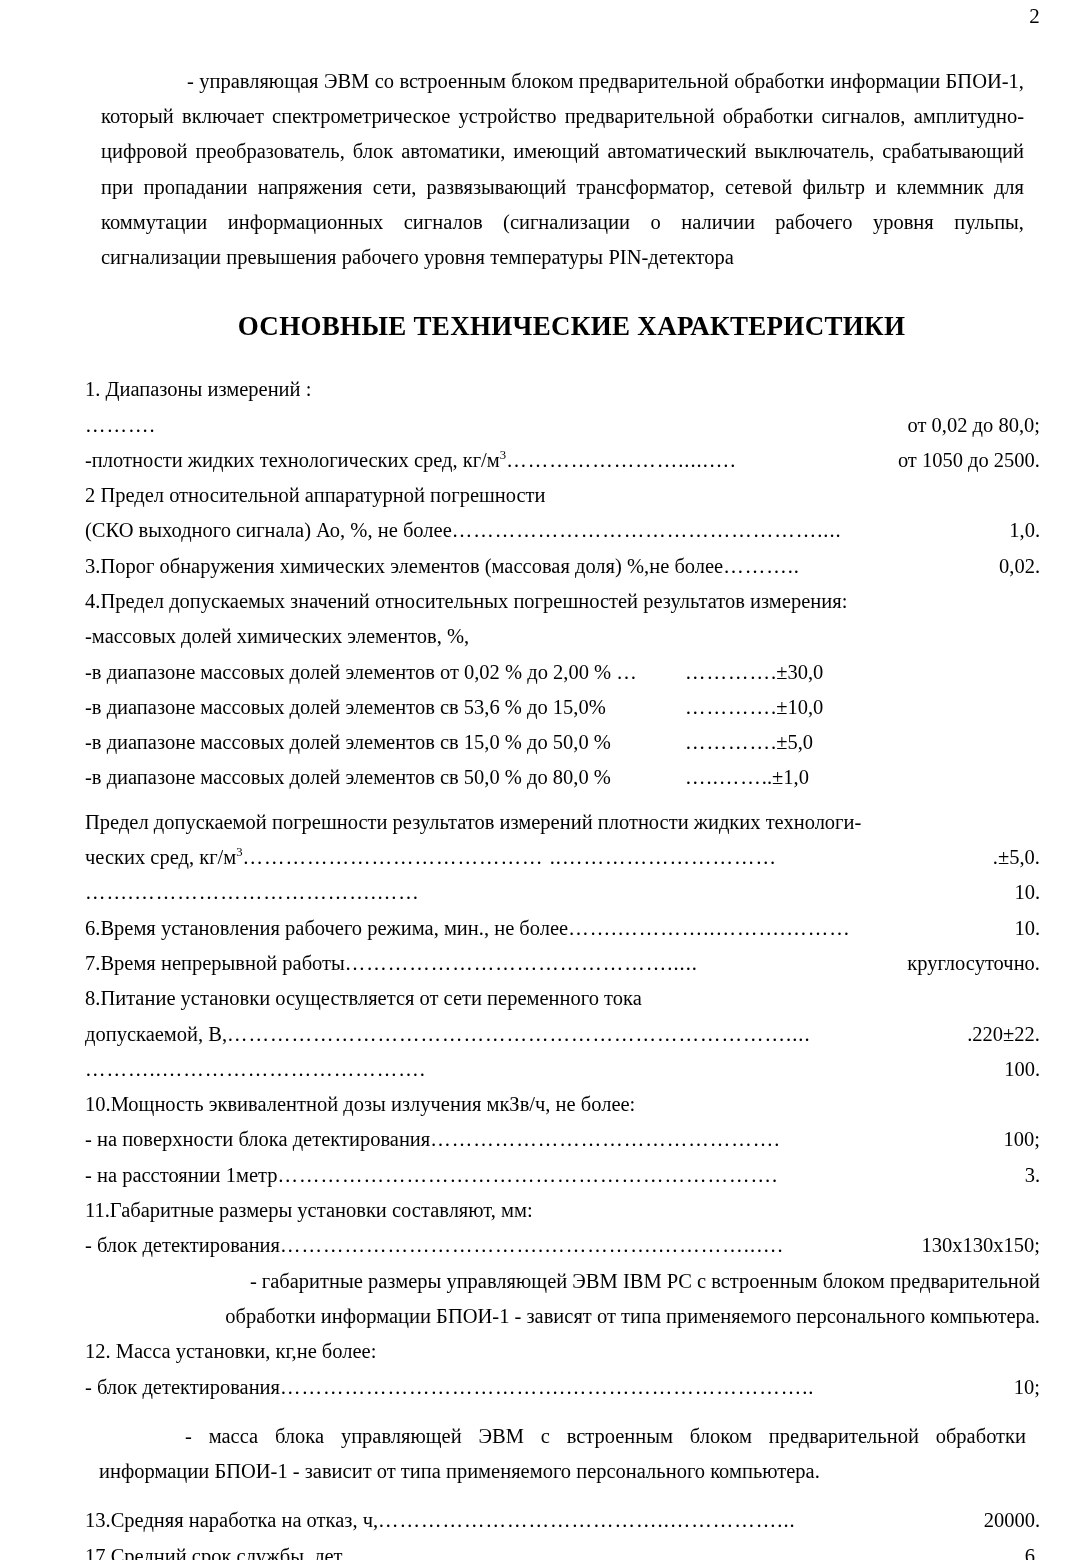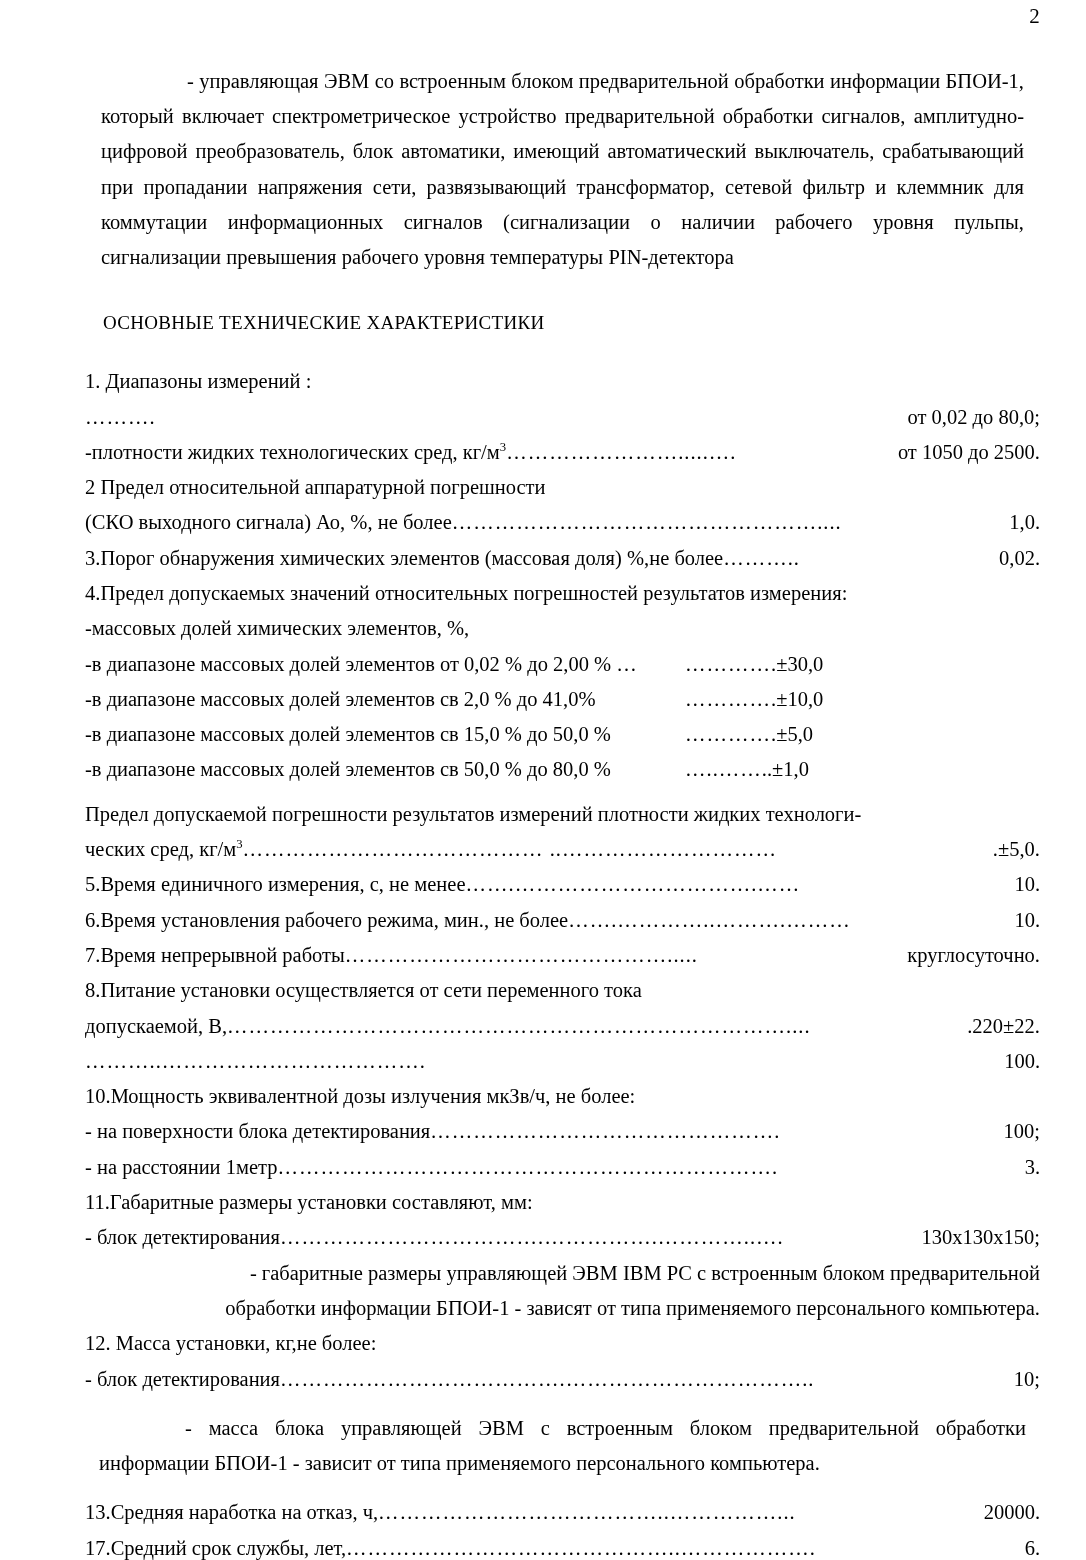--- a/index.html
+++ b/index.html
@@ -46,22 +46,23 @@
     font-size: 20.5px;
     line-height: 35.2px;
     text-align: justify;
     text-indent: 86px;
     margin: 16px;
     word-spacing: 0.2px;
   }
 
   
   .section-title {
-    font-weight: normal;
-    font-size: 19px;
+    text-align: center;
+    font-weight: bold;
+    font-size: 27px;
     line-height: 1;
     margin: 38px 0 0 0;
     padding-left: 18px;
     letter-spacing: 0.3px;
   }
 
   
   .spec-list {
     margin: 0;
     padding: 0;
@@ -190,21 +191,21 @@
 
       <li class="ind-2">
         <span class="range-row">
           <span class="rtext">-в диапазоне массовых долей элементов  от 0,02 % до 2,00 %  …</span>
           <span class="rdots">…………</span>
           <span class="rval">.±30,0</span>
         </span>
       </li>
       <li class="ind-2">
         <span class="range-row">
-          <span class="rtext">-в диапазоне массовых долей элементов  св 2,0 % до 41,0%</span>
+          <span class="rtext">-в диапазоне массовых долей элементов  св 53,6 % до 15,0%</span>
           <span class="rdots">…………</span>
           <span class="rval">.±10,0</span>
         </span>
       </li>
       <li class="ind-2">
         <span class="range-row">
           <span class="rtext">-в диапазоне массовых долей элементов  св 15,0  % до 50,0 %</span>
           <span class="rdots">…………</span>
           <span class="rval">.±5,0</span>
         </span>
@@ -224,21 +225,20 @@
       <li class="ind-0">
         <span class="leader">
           <span class="lbl"><span>ческих сред, кг/м</span><sup>3</sup></span>
           <span class="dots">…………………………………… ..…………………………</span>
           <span class="val">.±5,0.</span>
         </span>
       </li>
 
       <li class="ind-1">
         <span class="leader">
-          <span class="lbl">5.Время  единичного измерения, с, не менее</span>
           <span class="dots">…….…………………………….……</span>
           <span class="val">10.</span>
         </span>
       </li>
 
       <li class="ind-1">
         <span class="leader">
           <span class="lbl">6.Время установления рабочего режима, мин., не более</span>
           <span class="dots">…….…………..……….………</span>
           <span class="val">10.</span>

